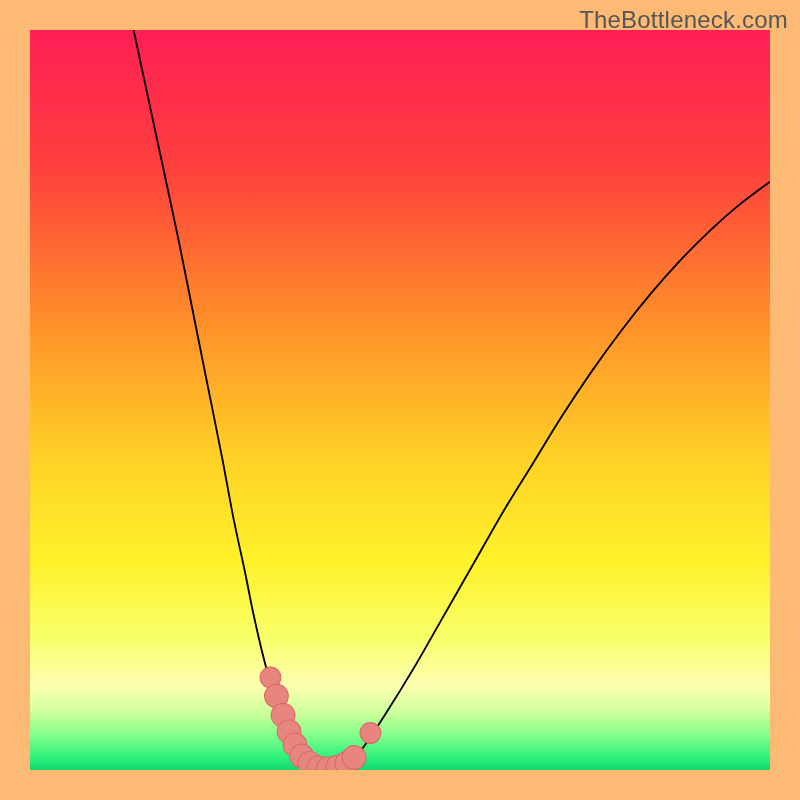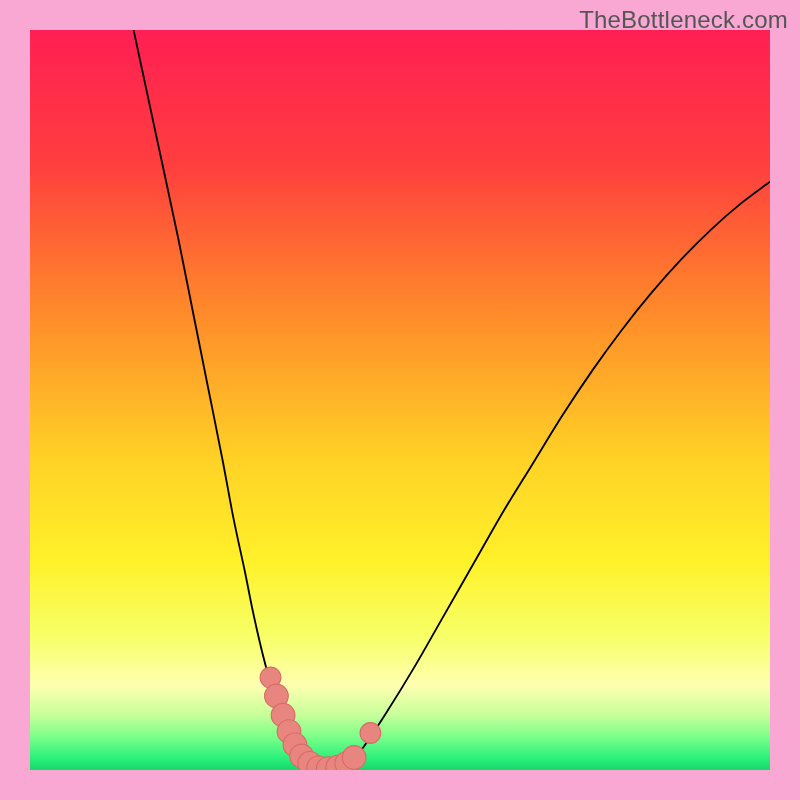--- a/index.html
+++ b/index.html
@@ -8,21 +8,21 @@
     width: 800px;
     height: 800px;
     overflow: hidden;
     background: #000;
     font-family: Arial, Helvetica, sans-serif;
   }
   .frame {
     position: absolute;
     left: 0; top: 0;
     width: 800px; height: 800px;
-    background: #f9a8d4;
+    background: #fdba74;
   }
   .plot {
     position: absolute;
     left: 30px;
     top: 30px;
     width: 740px;
     height: 740px;
     overflow: hidden;
   }
   .gradient {

